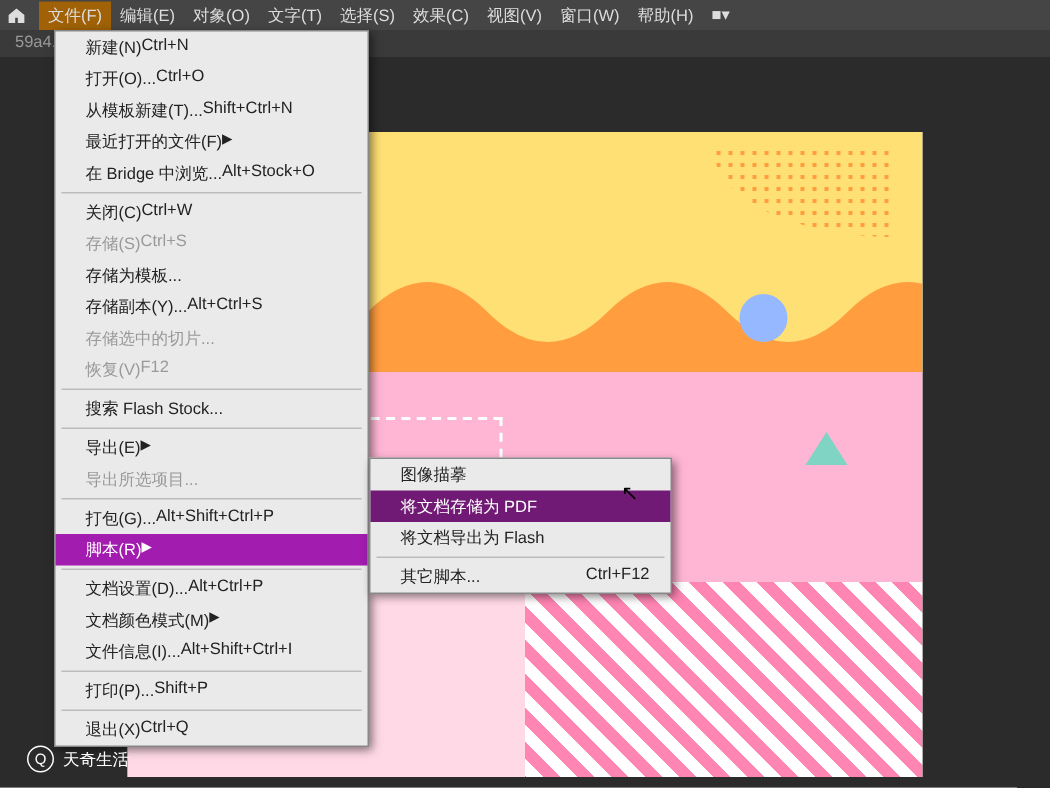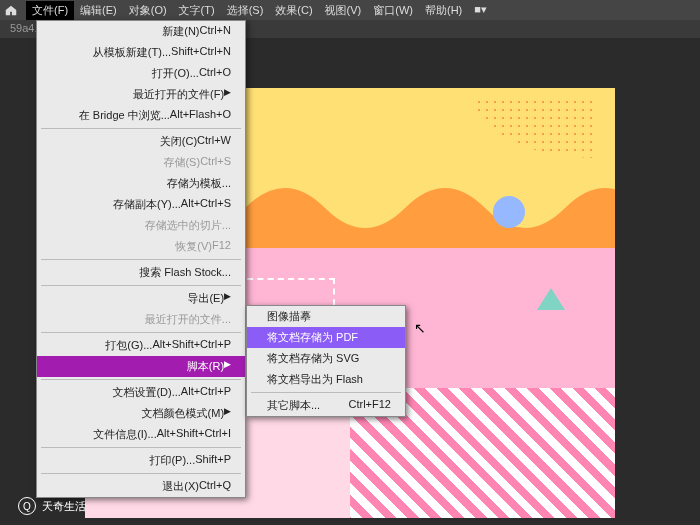--- a/index.html
+++ b/index.html
@@ -1,45 +1,45 @@
 <!DOCTYPE html>
 <html><head>
 <meta charset="utf-8">
 <style>
 *{margin:0;padding:0;box-sizing:border-box;font-family:"Microsoft YaHei",sans-serif;font-size:11px}
 body{background:#333;width:700px;height:525px;overflow:hidden;position:relative}
 .topbar{height:20px;background:#454545;display:flex;align-items:center;color:#ddd;padding:0 4px}
 .home-ico{width:14px;height:14px;margin-right:8px;display:inline-block}
 .menubar{display:flex;gap:0}
 .menu-item{padding:2px 6px;cursor:default}
-.menu-item.active{background:#000000}
+.menu-item.active{background:#a16207}
 .tabstrip{height:18px;background:#3a3a3a;color:#999;padding:2px 10px;font-size:10px}
 .canvas{position:absolute;top:38px;left:0;right:0;bottom:0;background:#2b2b2b;display:flex;justify-content:center}
 .artboard{margin-top:50px;width:530px;height:430px;background:#fff;position:relative;overflow:hidden}
 .panel1{height:160px;background:#ffe074;position:relative;overflow:hidden}
 .wave{position:absolute;bottom:0;width:100%;height:80px}
 .wavepath{fill:#ff9d3f}
 .dots{position:absolute;top:10px;right:20px;width:120px;height:60px;background:radial-gradient(circle,#ff9d3f 1.5px,transparent 1.5px);background-size:8px 8px;border-radius:0 0 0 100%}
 .circ1{position:absolute;bottom:15px;left:80px;width:24px;height:24px;border:3px solid #8ed4e8;border-radius:50%}
 .circ2{position:absolute;bottom:20px;right:90px;width:32px;height:32px;background:#96b8ff;border-radius:50%}
 .panel2{height:140px;background:#ffb6d5;position:relative}
 .dashbox{position:absolute;top:30px;left:70px;width:180px;height:80px;border:2px dashed #fff}
 .tri1{position:absolute;top:40px;right:50px;width:0;height:0;border-left:14px solid transparent;border-right:14px solid transparent;border-bottom:22px solid #7fd4c4}
 .panel3{height:140px;display:flex}
 .p3a{flex:1;background:#ffd9e6}
 .p3b{flex:1;background:repeating-linear-gradient(45deg,#ff85b3,#ff85b3 8px,#fff 8px,#fff 16px)}
 .dropdown{position:absolute;top:20px;left:36px;width:210px;background:#eaeaea;border:1px solid #888;box-shadow:2px 2px 6px rgba(0,0,0,.5);z-index:10}
-.dd-item{display:flex;justify-content:flex-end;padding:3px 14px 3px 20px;color:#222;cursor:default}
+.dd-item{display:flex;justify-content:flex-start;padding:3px 14px 3px 20px;color:#222;cursor:default}
 .dd-item.disabled{color:#999}
 .dd-item.hl{background:#a21caf;color:#fff}
 .dd-item .arrow{font-size:9px}
 .dd-sep{height:1px;background:#bbb;margin:2px 4px}
-.submenu{position:absolute;top:305px;left:246px;width:160px;background:#eaeaea;border:1px solid #888;box-shadow:2px 2px 6px rgba(0,0,0,.5);z-index:11}
+.submenu{position:absolute;top:305px;left:246px;width:202px;background:#eaeaea;border:1px solid #888;box-shadow:2px 2px 6px rgba(0,0,0,.5);z-index:11}
 .sm-item{display:flex;justify-content:space-between;padding:3px 14px 3px 20px;color:#222;cursor:default}
-.sm-item.hl{background:#8b5cf6;color:#fff}
+.sm-item.hl{background:#701a75;color:#fff}
 .cursor{position:absolute;top:320px;left:414px;z-index:20;font-size:14px;color:#000}
 .watermark{position:absolute;bottom:10px;left:18px;color:#fff;font-size:13px;display:flex;align-items:center;gap:6px;z-index:30}
 .wm-ico{width:18px;height:18px;border:1.5px solid #fff;border-radius:50%;display:flex;align-items:center;justify-content:center;font-size:10px}
 </style>
 </head>
 <body>
 
 <div class="topbar">
   <span class="home-ico">
     <svg viewBox="0 0 16 16">
@@ -84,34 +84,34 @@
     </div>
   </div>
 </div>
 
 <div class="dropdown" id="dropdown">
     <div class="dd-item">
       <span>新建(N)</span>
       <span>Ctrl+N</span>
     </div>
     <div class="dd-item">
+      <span>打开(O)...</span>
+      <span>Ctrl+O</span>
+    </div>
+    <div class="dd-item">
       <span>从模板新建(T)...</span>
       <span>Shift+Ctrl+N</span>
     </div>
     <div class="dd-item">
-      <span>打开(O)...</span>
-      <span>Ctrl+O</span>
-    </div>
-    <div class="dd-item">
       <span>最近打开的文件(F)</span>
       <span class="arrow">▶</span>
     </div>
     <div class="dd-item">
       <span>在 Bridge 中浏览...</span>
-      <span>Alt+Flash+O</span>
+      <span>Alt+Stock+O</span>
     </div>
     <div class="dd-sep"></div>
     <div class="dd-item">
       <span>关闭(C)</span>
       <span>Ctrl+W</span>
     </div>
     <div class="dd-item disabled">
       <span>存储(S)</span>
       <span>Ctrl+S</span>
     </div>
@@ -135,21 +135,21 @@
     <div class="dd-item">
       <span>搜索 Flash Stock...</span>
       <span></span>
     </div>
     <div class="dd-sep"></div>
     <div class="dd-item">
       <span>导出(E)</span>
       <span class="arrow">▶</span>
     </div>
     <div class="dd-item disabled">
-      <span>最近打开的文件...</span>
+      <span>导出所选项目...</span>
       <span></span>
     </div>
     <div class="dd-sep"></div>
     <div class="dd-item">
       <span>打包(G)...</span>
       <span>Alt+Shift+Ctrl+P</span>
     </div>
     <div class="dd-item hl">
       <span>脚本(R)</span>
       <span class="arrow">▶</span>
@@ -181,24 +181,20 @@
 <div class="submenu" id="submenu">
     <div class="sm-item">
       <span>图像描摹</span>
       <span></span>
     </div>
     <div class="sm-item hl">
       <span>将文档存储为 PDF</span>
       <span></span>
     </div>
     <div class="sm-item">
-      <span>将文档存储为 SVG</span>
-      <span></span>
-    </div>
-    <div class="sm-item">
       <span>将文档导出为 Flash</span>
       <span></span>
     </div>
     <div class="dd-sep"></div>
     <div class="sm-item">
       <span>其它脚本...</span>
       <span>Ctrl+F12</span>
     </div>
   </div>
 

